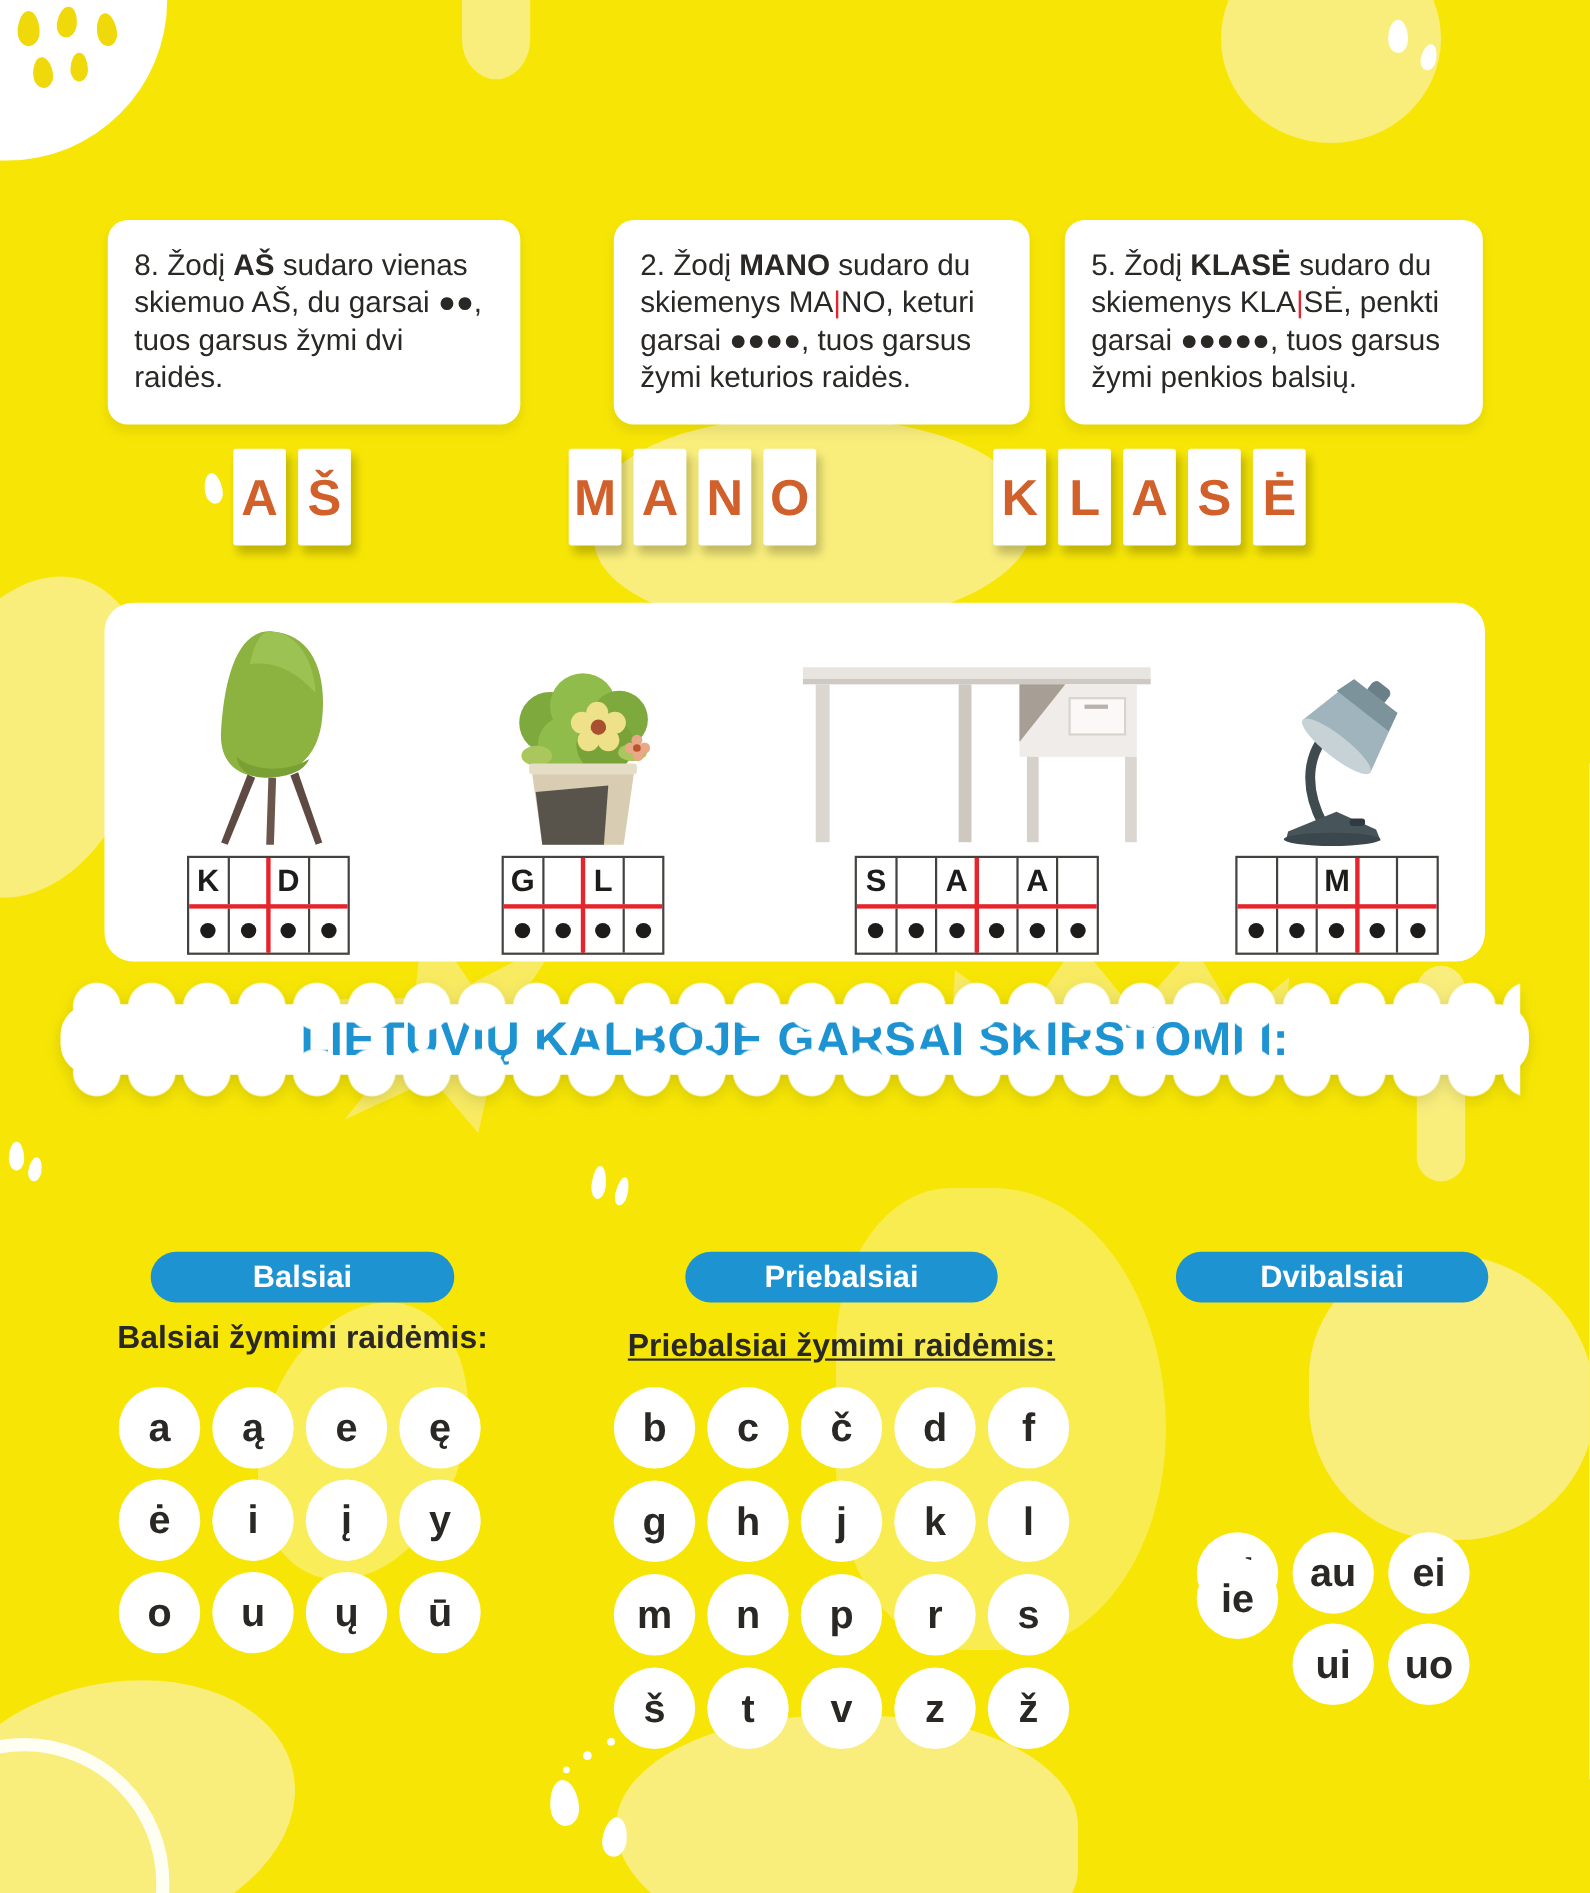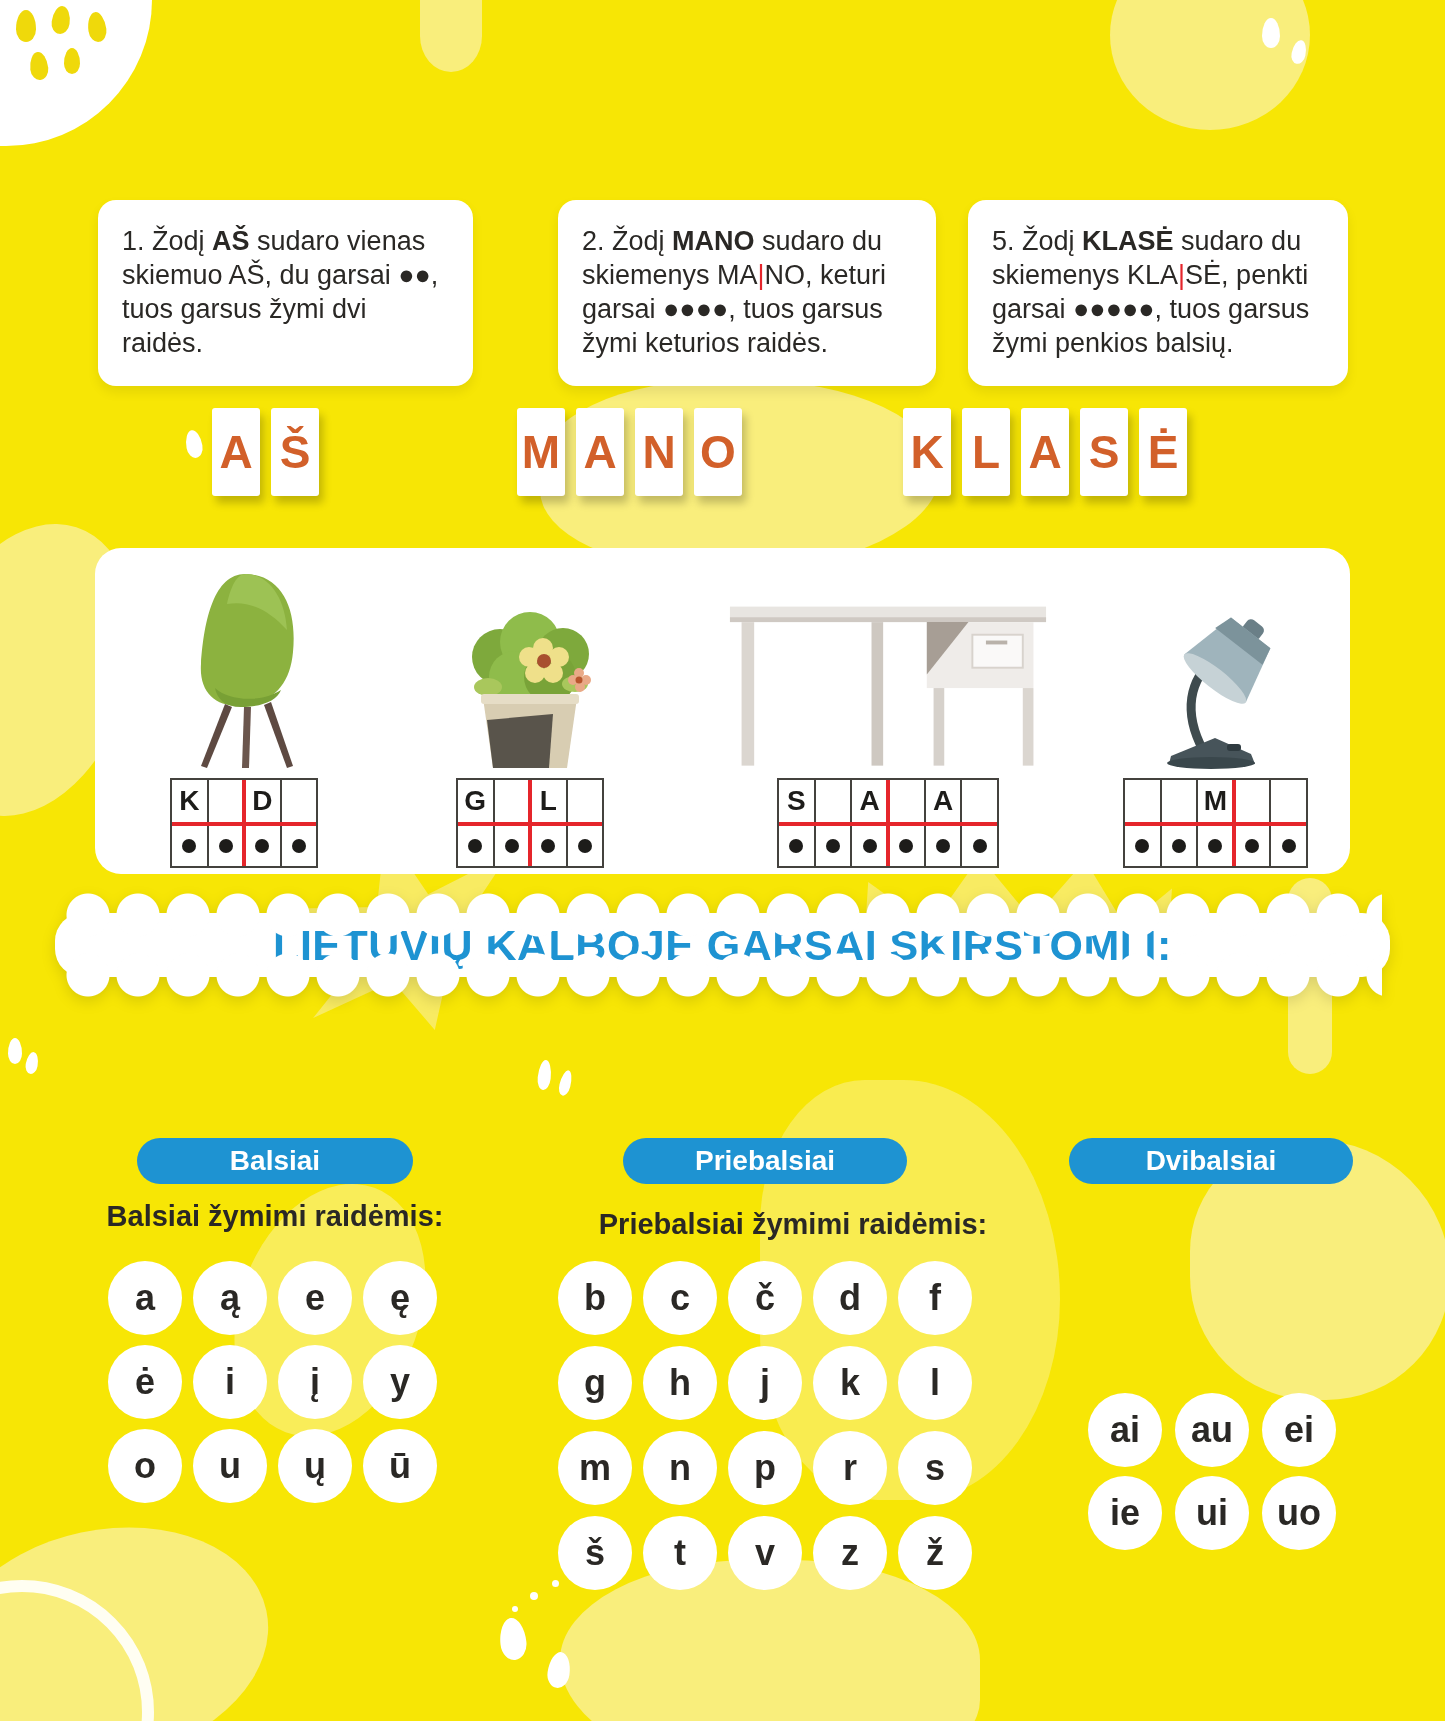--- a/index.html
+++ b/index.html
@@ -110,21 +110,21 @@
   <div class="deco wdrop" style="left:500px;top:1618px;width:26px;height:42px;transform:rotate(-6deg);"></div>
   <div class="deco wdrop" style="left:548px;top:1652px;width:22px;height:36px;transform:rotate(8deg);"></div>
   <div class="deco wdrop" style="left:530px;top:1592px;width:8px;height:8px;border-radius:50%;"></div>
   <div class="deco wdrop" style="left:552px;top:1580px;width:7px;height:7px;border-radius:50%;"></div>
   <div class="deco wdrop" style="left:512px;top:1606px;width:6px;height:6px;border-radius:50%;"></div>
   <div class="deco blob2" style="left:240px;top:1180px;width:180px;height:260px;transform:rotate(20deg);opacity:.5;"></div>
   <div class="deco blob2" style="left:760px;top:1080px;width:300px;height:420px;border-radius:40% 60% 55% 45%;opacity:.45;"></div>
 
 
   <div class="info-box" style="left:98px;width:375px;">
-    <span>1. Žodį </span><b>AŠ</b><span> sudaro vienas skiemuo AŠ, du garsai ●●, tuos garsus žymi dvi raidės.</span>
+    <span>8. Žodį </span><b>AŠ</b><span> sudaro vienas skiemuo AŠ, du garsai ●●, tuos garsus žymi dvi raidės.</span>
   </div>
   <div class="info-box" style="left:558px;width:378px;">
     <span>2. Žodį </span><b>MANO</b><span> sudaro du skiemenys MA</span><span class="pipe">|</span><span>NO, keturi garsai ●●●●, tuos garsus žymi keturios raidės.</span>
   </div>
   <div class="info-box" style="left:968px;width:380px;">
     <span>5. Žodį </span><b>KLASĖ</b><span> sudaro du skiemenys KLA</span><span class="pipe">|</span><span>SĖ, penkti garsai ●●●●●, tuos garsus žymi penkios balsių.</span>
   </div>
 
   <div class="tile-group" style="left:212px;">
     <div class="tile">A</div>
@@ -333,21 +333,21 @@
 
   <div class="cloud banner2">
     <h1>LIETUVIŲ KALBOJE GARSAI SKIRSTOMI Į:</h1>
   </div>
 
   <div class="pill" style="left:137px;top:1138px;width:276px;">Balsiai</div>
   <div class="pill" style="left:623px;top:1138px;width:284px;">Priebalsiai</div>
   <div class="pill" style="left:1069px;top:1138px;width:284px;">Dvibalsiai</div>
 
   <div class="col-heading" style="left:60px;top:1200px;width:430px;">Balsiai žymimi raidėmis:</div>
-  <div class="col-heading" style="left:568px;top:1208px;width:450px;">Priebalsiai žymimi raidėmis:</div>
+  <div class="col-heading" style="left:540px;top:1208px;width:450px;text-decoration:underline;">Priebalsiai žymimi raidėmis:</div>
 
   <div class="lcircle" style="left:108px;top:1261px;">a</div>
   <div class="lcircle" style="left:193px;top:1261px;">ą</div>
   <div class="lcircle" style="left:278px;top:1261px;">e</div>
   <div class="lcircle" style="left:363px;top:1261px;">ę</div>
   <div class="lcircle" style="left:108px;top:1345px;">ė</div>
   <div class="lcircle" style="left:193px;top:1345px;">i</div>
   <div class="lcircle" style="left:278px;top:1345px;">į</div>
   <div class="lcircle" style="left:363px;top:1345px;">y</div>
   <div class="lcircle" style="left:108px;top:1429px;">o</div>
@@ -372,17 +372,17 @@
   <div class="lcircle" style="left:898px;top:1431px;">s</div>
   <div class="lcircle" style="left:558px;top:1516px;">š</div>
   <div class="lcircle" style="left:643px;top:1516px;">t</div>
   <div class="lcircle" style="left:728px;top:1516px;">v</div>
   <div class="lcircle" style="left:813px;top:1516px;">z</div>
   <div class="lcircle" style="left:898px;top:1516px;">ž</div>
 
   <div class="lcircle" style="left:1088px;top:1393px;">ai</div>
   <div class="lcircle" style="left:1175px;top:1393px;">au</div>
   <div class="lcircle" style="left:1262px;top:1393px;">ei</div>
-  <div class="lcircle" style="left:1088px;top:1476px;">ie</div>
+  <div class="lcircle" style="left:1088px;top:1416px;">ie</div>
   <div class="lcircle" style="left:1175px;top:1476px;">ui</div>
   <div class="lcircle" style="left:1262px;top:1476px;">uo</div>
 
 </div>
 
 </body></html>

